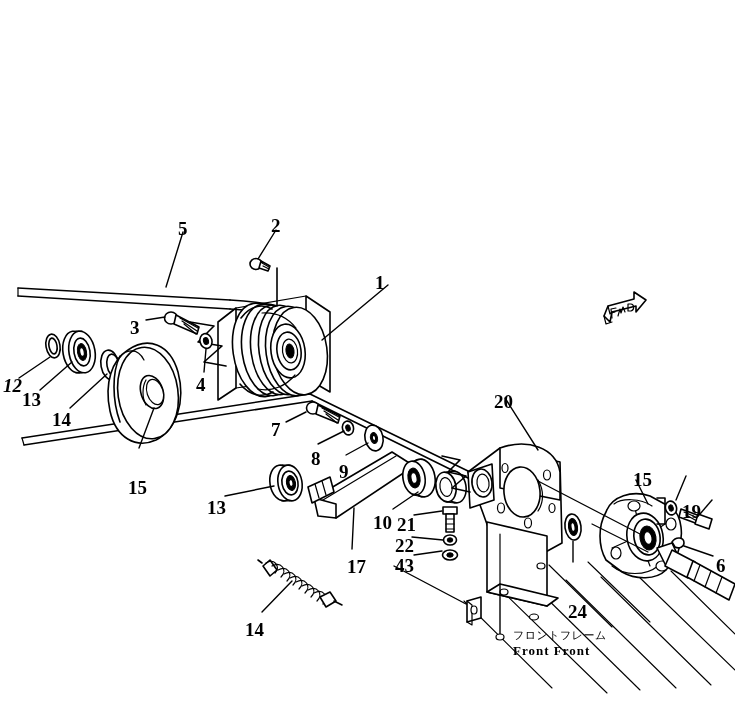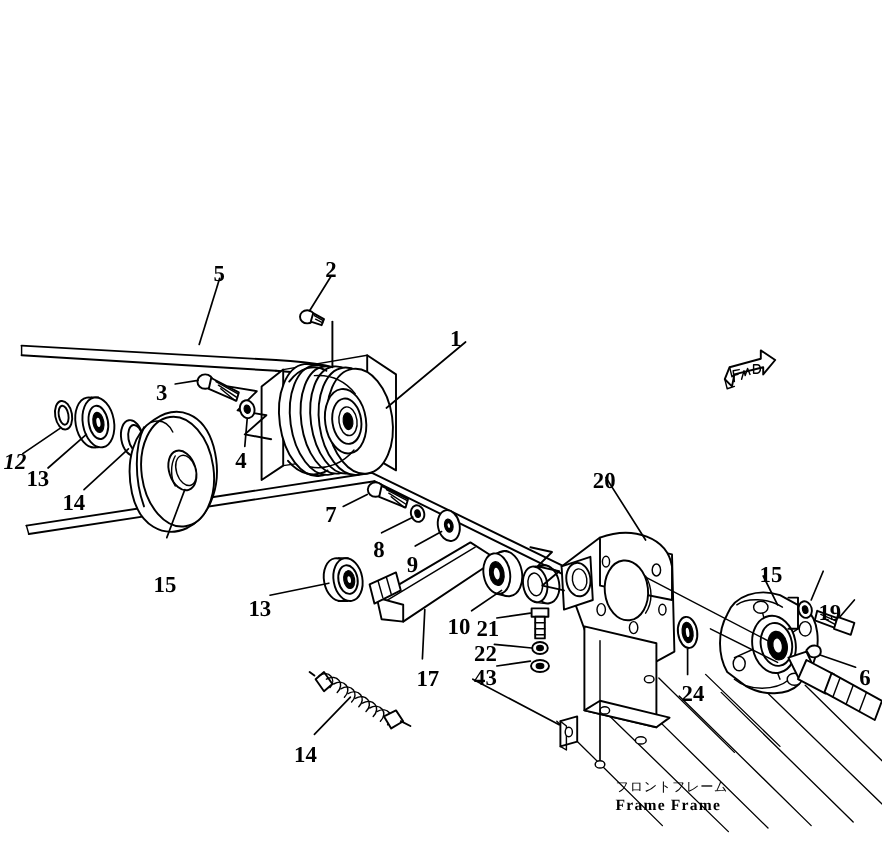--- a/index.html
+++ b/index.html
@@ -403,21 +403,21 @@
       <div class="callout" style="left: 128px; top: 478px; text-align: right;">15</div>
       <div class="callout" style="left: 207px; top: 498px;">13</div>
       <div class="callout" style="left: 245px; top: 620px;">14</div>
       <div class="callout" style="left: 633px; top: 470px;">15</div>
       <div class="callout" style="left: 716px; top: 492px; margin-left: 48px;">18</div>
       <div class="callout" style="left: 682px; top: 466px; margin-top: 36px;">19</div>
       <div class="callout" style="left: 494px; top: 392px;">20</div>
       <div class="callout" style="left: 397px; top: 515px;">21</div>
       <div class="callout" style="left: 395px; top: 536px;">22</div>
       <div class="callout" style="left: 395px; top: 556px;">43</div>
-      <div class="callout" style="left: 568px; top: 569px;">24</div>
+      <div class="callout" style="left: 568px; top: 602px;">24</div>
     </div>
 
-  <div class="frame-label" id="frame-note" style="left: 513px; top: 629px; margin-top: 20px;">
+  <div class="frame-label" id="frame-note" style="left: 513px; top: 629px;">
     <div>フロントフレーム</div>
-    <div class="en">Frame Frame</div>
+    <div class="en">Front Front</div>
   </div>
 
 </div>
 
 </body></html>

